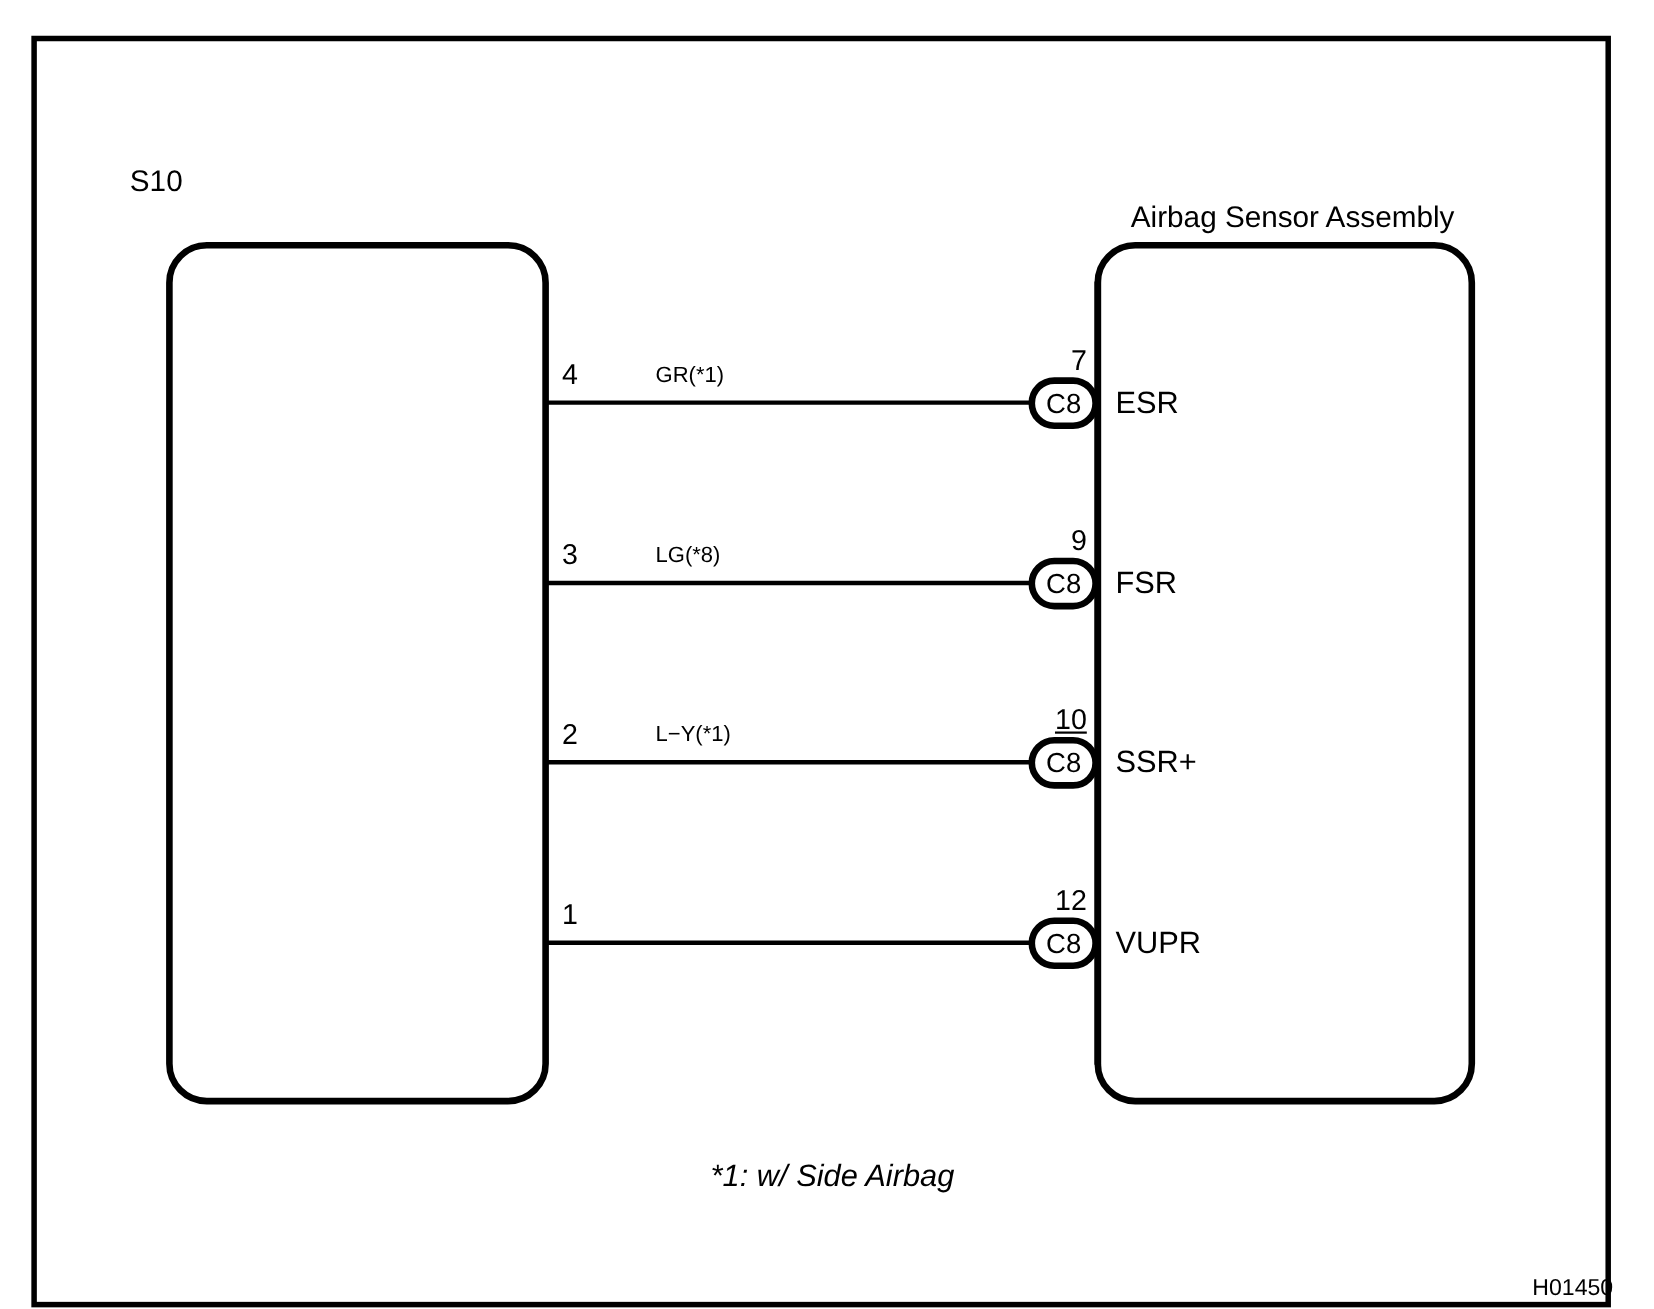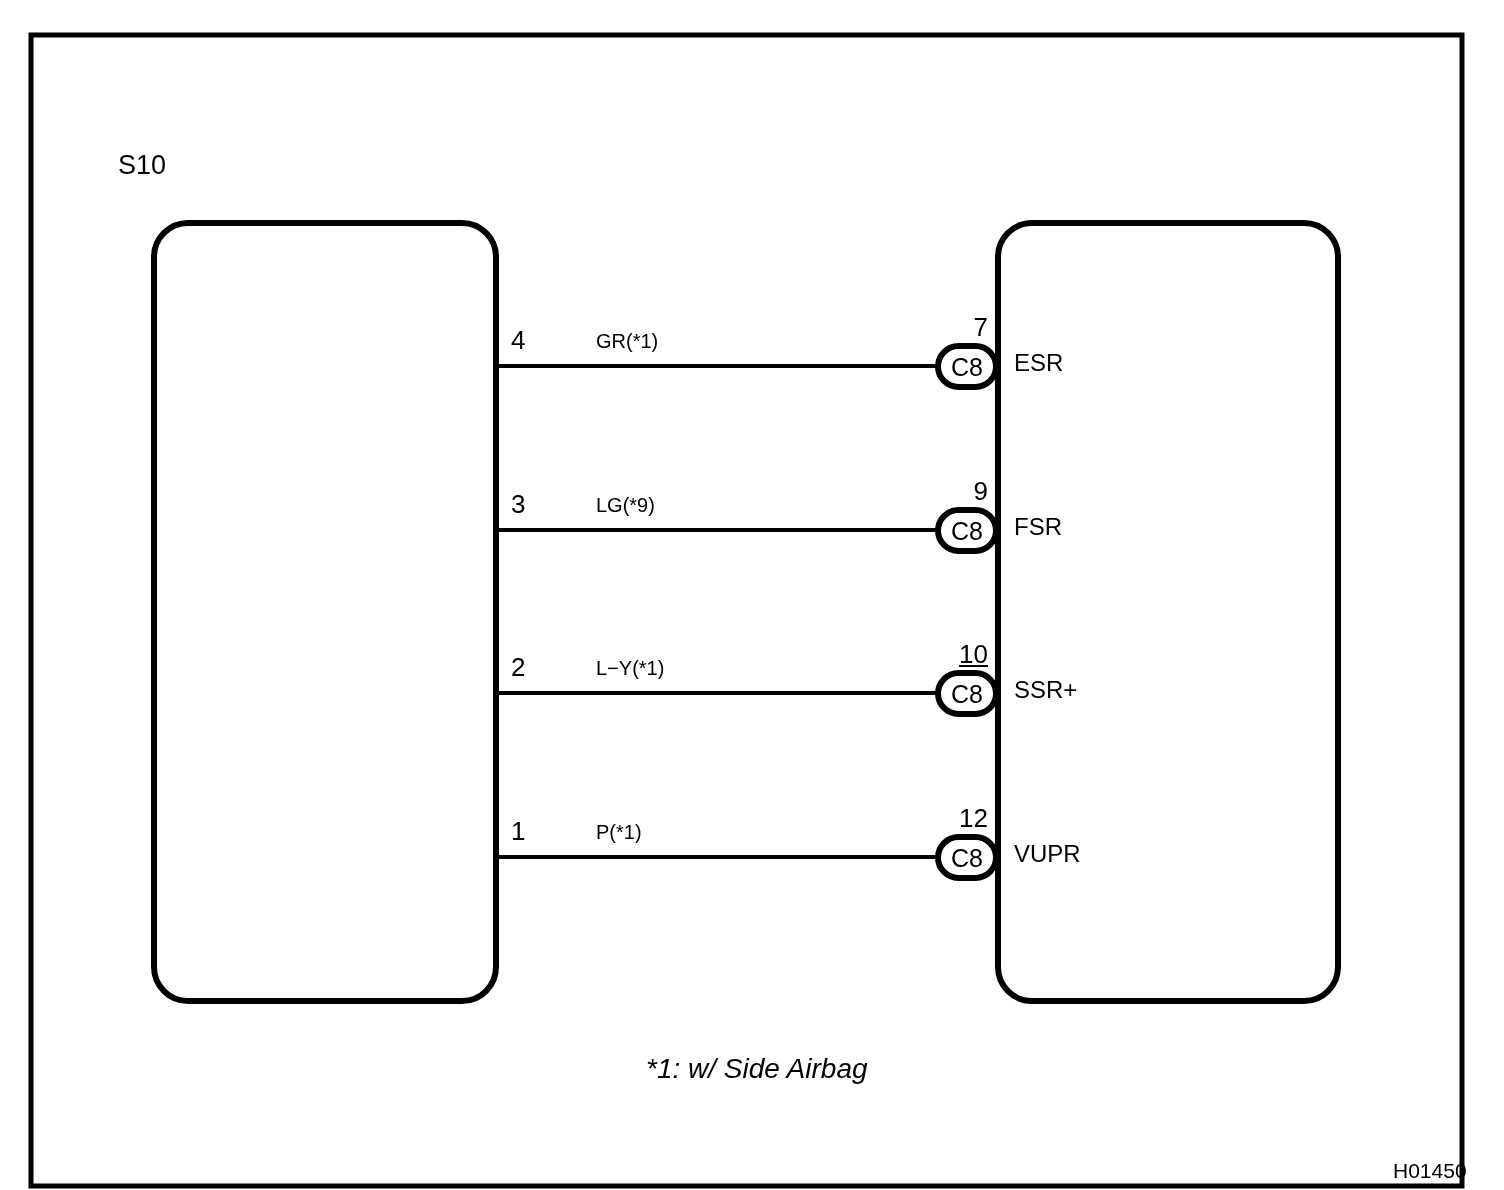--- a/index.html
+++ b/index.html
@@ -55,21 +55,21 @@
     width: 60px;
   }
   
   .wire-code {
     font-size: 20px;
     text-align: left;
     width: 300px;
   }
   
   .terminal-name {
-    font-size: 24px;
+    font-size: 28px;
   }
   
   .conn-id {
     font-size: 25px;
     text-align: center;
     width: 58px;
   }
   #footnote {
     font-size: 28px;
     left: 646px;
@@ -106,41 +106,41 @@
     <rect x="938" y="330" width="58" height="41" rx="20.5" ry="20.5" fill="#ffffff" stroke="#000000" stroke-width="6"></rect>
     <rect x="938" y="494" width="58" height="41" rx="20.5" ry="20.5" fill="#ffffff" stroke="#000000" stroke-width="6"></rect>
     <rect x="938" y="657" width="58" height="41" rx="20.5" ry="20.5" fill="#ffffff" stroke="#000000" stroke-width="6"></rect>
     <rect x="938" y="821" width="58" height="41" rx="20.5" ry="20.5" fill="#ffffff" stroke="#000000" stroke-width="6"></rect>
 
     <line x1="998" y1="240" x2="998" y2="952" stroke="#000000" stroke-width="6"></line>
   </svg>
 
   <div class="txt comp-label" id="left-component-code">S10</div>
 
+  <div class="txt comp-label" id="right-component-name">Airbag Sensor Assembly</div>
 
   <div class="txt pin-left" style="left:511px; top:310px;">4</div>
   <div class="txt wire-code" style="left:596px; top:314px;">GR(*1)</div>
   <div class="txt pin-right" style="left:928px; top:297px;">7</div>
   <div class="txt conn-id" style="left:938px; top:337px;">C8</div>
   <div class="txt terminal-name" style="left:1014px; top:334px;">ESR</div>
 
   <div class="txt pin-left" style="left:511px; top:474px;">3</div>
-  <div class="txt wire-code" style="left:596px; top:478px;">LG(*9)</div>
+  <div class="txt wire-code" style="left:596px; top:478px;">LG(*8)</div>
   <div class="txt pin-right" style="left:928px; top:461px;">9</div>
   <div class="txt conn-id" style="left:938px; top:501px;">C8</div>
   <div class="txt terminal-name" style="left:1014px; top:498px;">FSR</div>
 
   <div class="txt pin-left" style="left:511px; top:637px;">2</div>
   <div class="txt wire-code" style="left:596px; top:641px;">L−Y(*1)</div>
   <div class="txt pin-right" style="left:928px; top:624px;text-decoration:underline;">10</div>
   <div class="txt conn-id" style="left:938px; top:664px;">C8</div>
   <div class="txt terminal-name" style="left:1014px; top:661px;">SSR+</div>
 
   <div class="txt pin-left" style="left:511px; top:801px;">1</div>
-  <div class="txt wire-code" style="left:596px; top:805px;">P(*1)</div>
   <div class="txt pin-right" style="left:928px; top:788px;">12</div>
   <div class="txt conn-id" style="left:938px; top:828px;">C8</div>
   <div class="txt terminal-name" style="left:1014px; top:825px;">VUPR</div>
 
   <div class="txt" id="footnote">*1: w/ Side Airbag</div>
 
   <div class="txt" id="image-code">H01450</div>
 
 </div>
 

